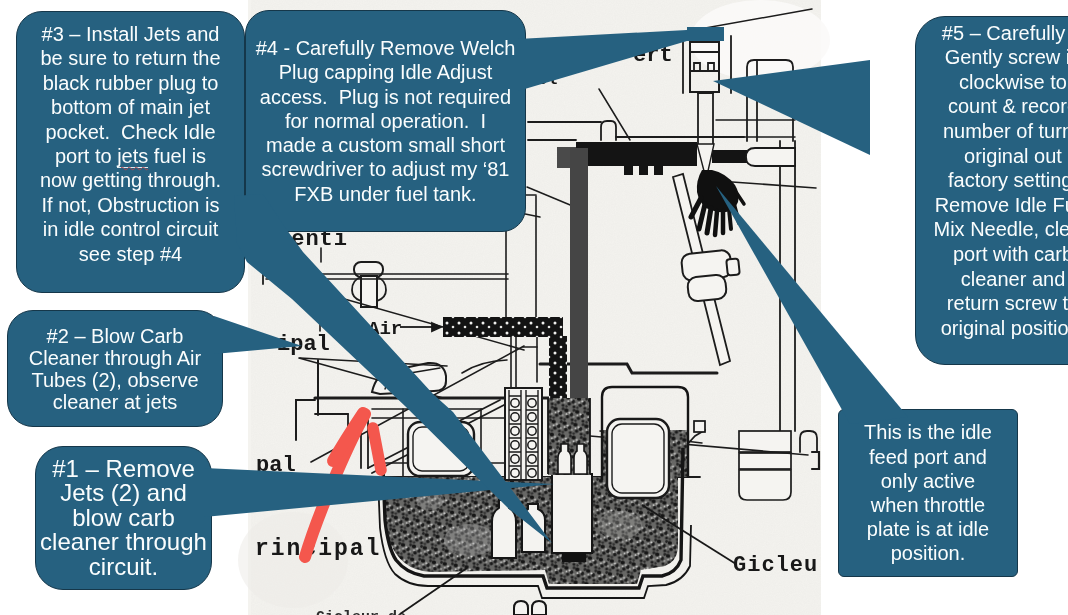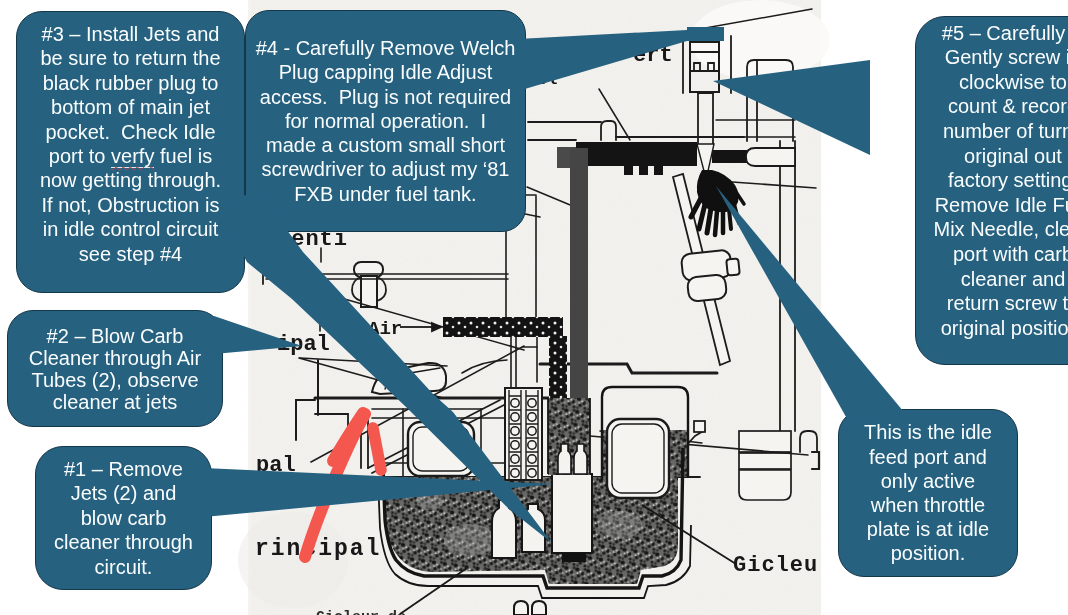--- a/index.html
+++ b/index.html
@@ -258,40 +258,40 @@
   </g>
 
   <g stroke="#f4574d" stroke-linecap="round" fill="none">
     <path d="M305,557 C317,517 345,450 365,414" stroke-width="12"></path>
     <path d="M333,461 C342,445 355,425 363,413" stroke-width="12"></path>
     <path d="M373,428 L381,470" stroke-width="11.5"></path>
   </g>
 </svg>
 
 <div class="bx" style="left:16px;top:11px;width:229px;height:282px;border-radius:26px;font-size:20px;line-height:24.4px;padding-bottom:16px;">
-  <p>#3 – Install Jets and<br>be sure to return the<br>black rubber plug to<br>bottom of main jet<br>pocket.&nbsp; Check Idle<br>port to <span class="wavy">verfy</span> fuel is<br>now getting through.<br>If not, Obstruction is<br>in idle control circuit<br>see step #4</p>
+  <p>#3 – Install Jets and<br>be sure to return the<br>black rubber plug to<br>bottom of main jet<br>pocket.&nbsp; Check Idle<br>port to <span class="wavy">jets</span> fuel is<br>now getting through.<br>If not, Obstruction is<br>in idle control circuit<br>see step #4</p>
 </div>
 
 <div class="bx" style="left:245px;top:10px;width:281px;height:222px;border-radius:24px;font-size:20px;line-height:24.2px;">
   <p>#4 - Carefully Remove Welch<br>Plug capping Idle Adjust<br>access.&nbsp; Plug is not required<br>for normal operation.&nbsp; I<br>made a custom small short<br>screwdriver to adjust my ‘81<br>FXB under fuel tank.</p>
 </div>
 
 <div class="bx" style="left:915px;top:16px;width:196px;height:349px;border-radius:30px;font-size:20px;line-height:24.6px;padding-bottom:20px;">
   <p>#5 – Carefully &amp;<br>Gently screw in<br>clockwise to<br>count &amp; record<br>number of turns<br>original out<br>factory setting.<br>Remove Idle Fuel<br>Mix Needle, clean<br>port with carb<br>cleaner and<br>return screw to<br>original position.</p>
 </div>
 
 <div class="bx" style="left:7px;top:310px;width:216px;height:117px;border-radius:26px;font-size:20px;line-height:22px;justify-content:center;">
   <p>#2 – Blow Carb<br>Cleaner through Air<br>Tubes (2), observe<br>cleaner at jets</p>
 </div>
 
-<div class="bx" style="left:35px;top:446px;width:177px;height:144px;border-radius:28px;font-size:20px;line-height:24.6px;">
+<div class="bx" style="left:35px;top:446px;width:177px;height:144px;border-radius:28px;font-size:24px;line-height:24.6px;">
   <p>#1 – Remove<br>Jets (2) and<br>blow carb<br>cleaner through<br>circuit.</p>
 </div>
 
-<div class="bx" style="left:838px;top:409px;width:180px;height:168px;border-radius:26px;font-size:20px;line-height:24.2px;">
+<div class="bx" style="left:838px;top:409px;width:180px;height:168px;border-radius:6px;font-size:20px;line-height:24.2px;">
   <p>This is the idle<br>feed port and<br>only active<br>when throttle<br>plate is at idle<br>position.</p>
 </div>
 
 <svg id="wedges" width="1068" height="615" viewBox="0 0 1068 615">
   <g fill="#266180">
     <polygon points="518,39 687,30 687,41 518,91"></polygon>
     <rect x="687" y="27" width="37" height="14"></rect>
     <polygon points="870,60 870,155 713,81"></polygon>
     <polygon points="716,186 850,424 908,417"></polygon>
     <polygon points="214,316 214,354 302,346"></polygon>

